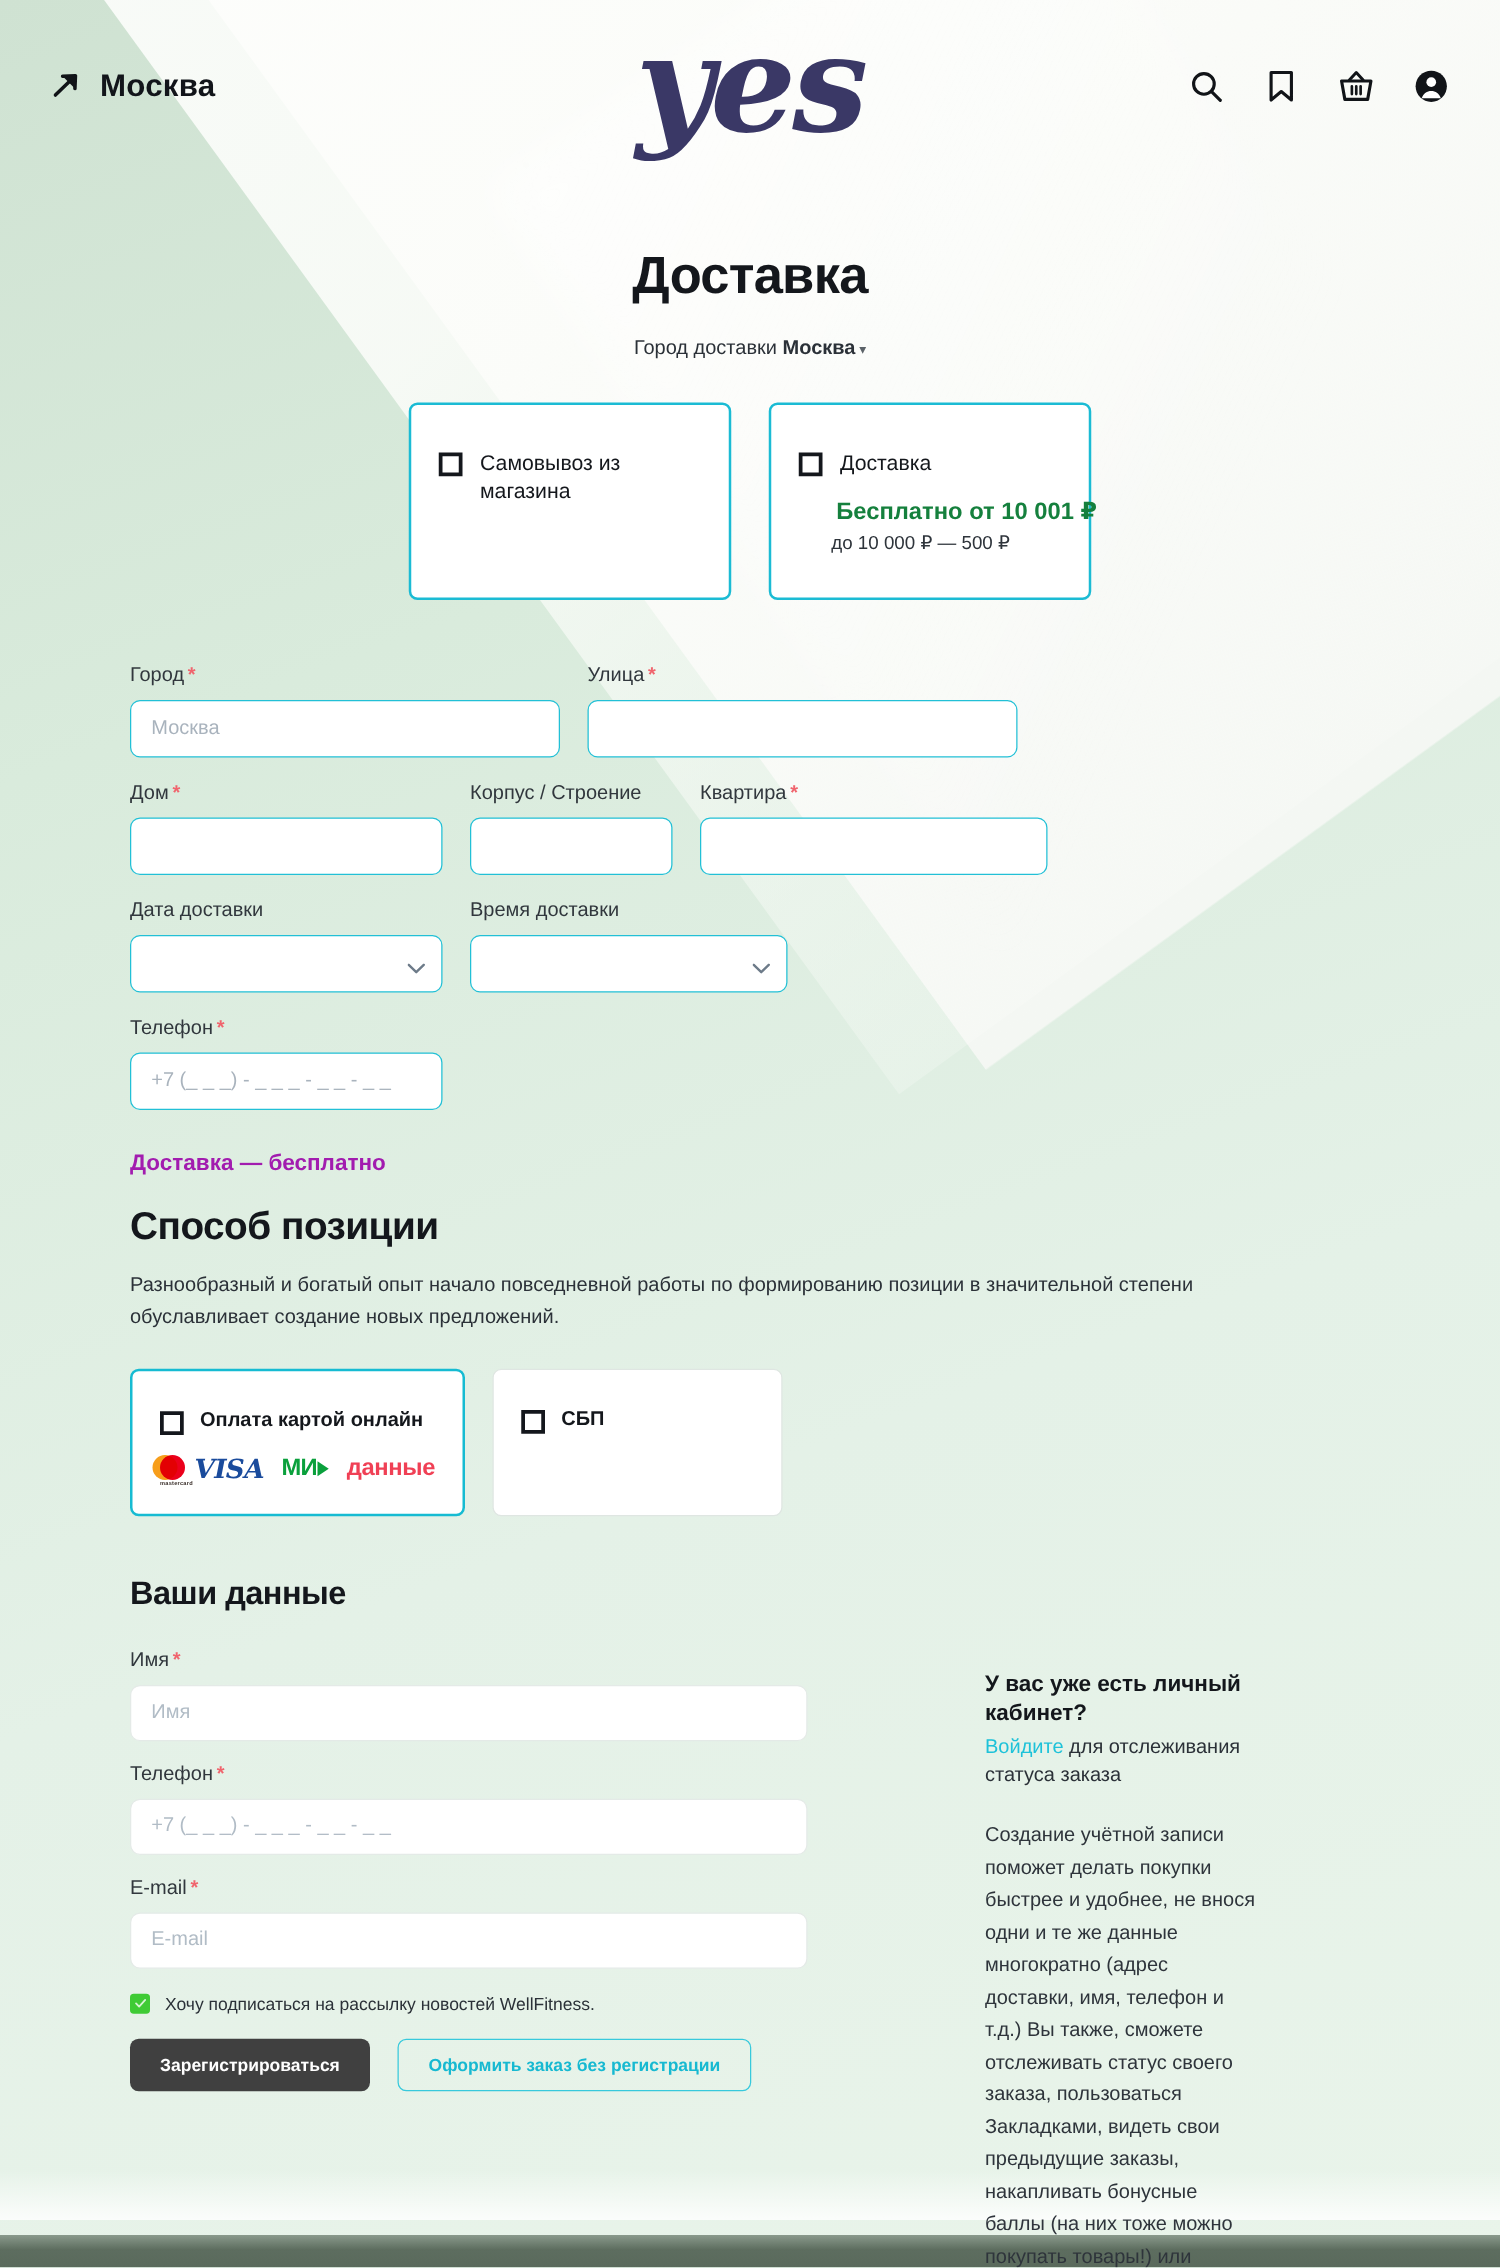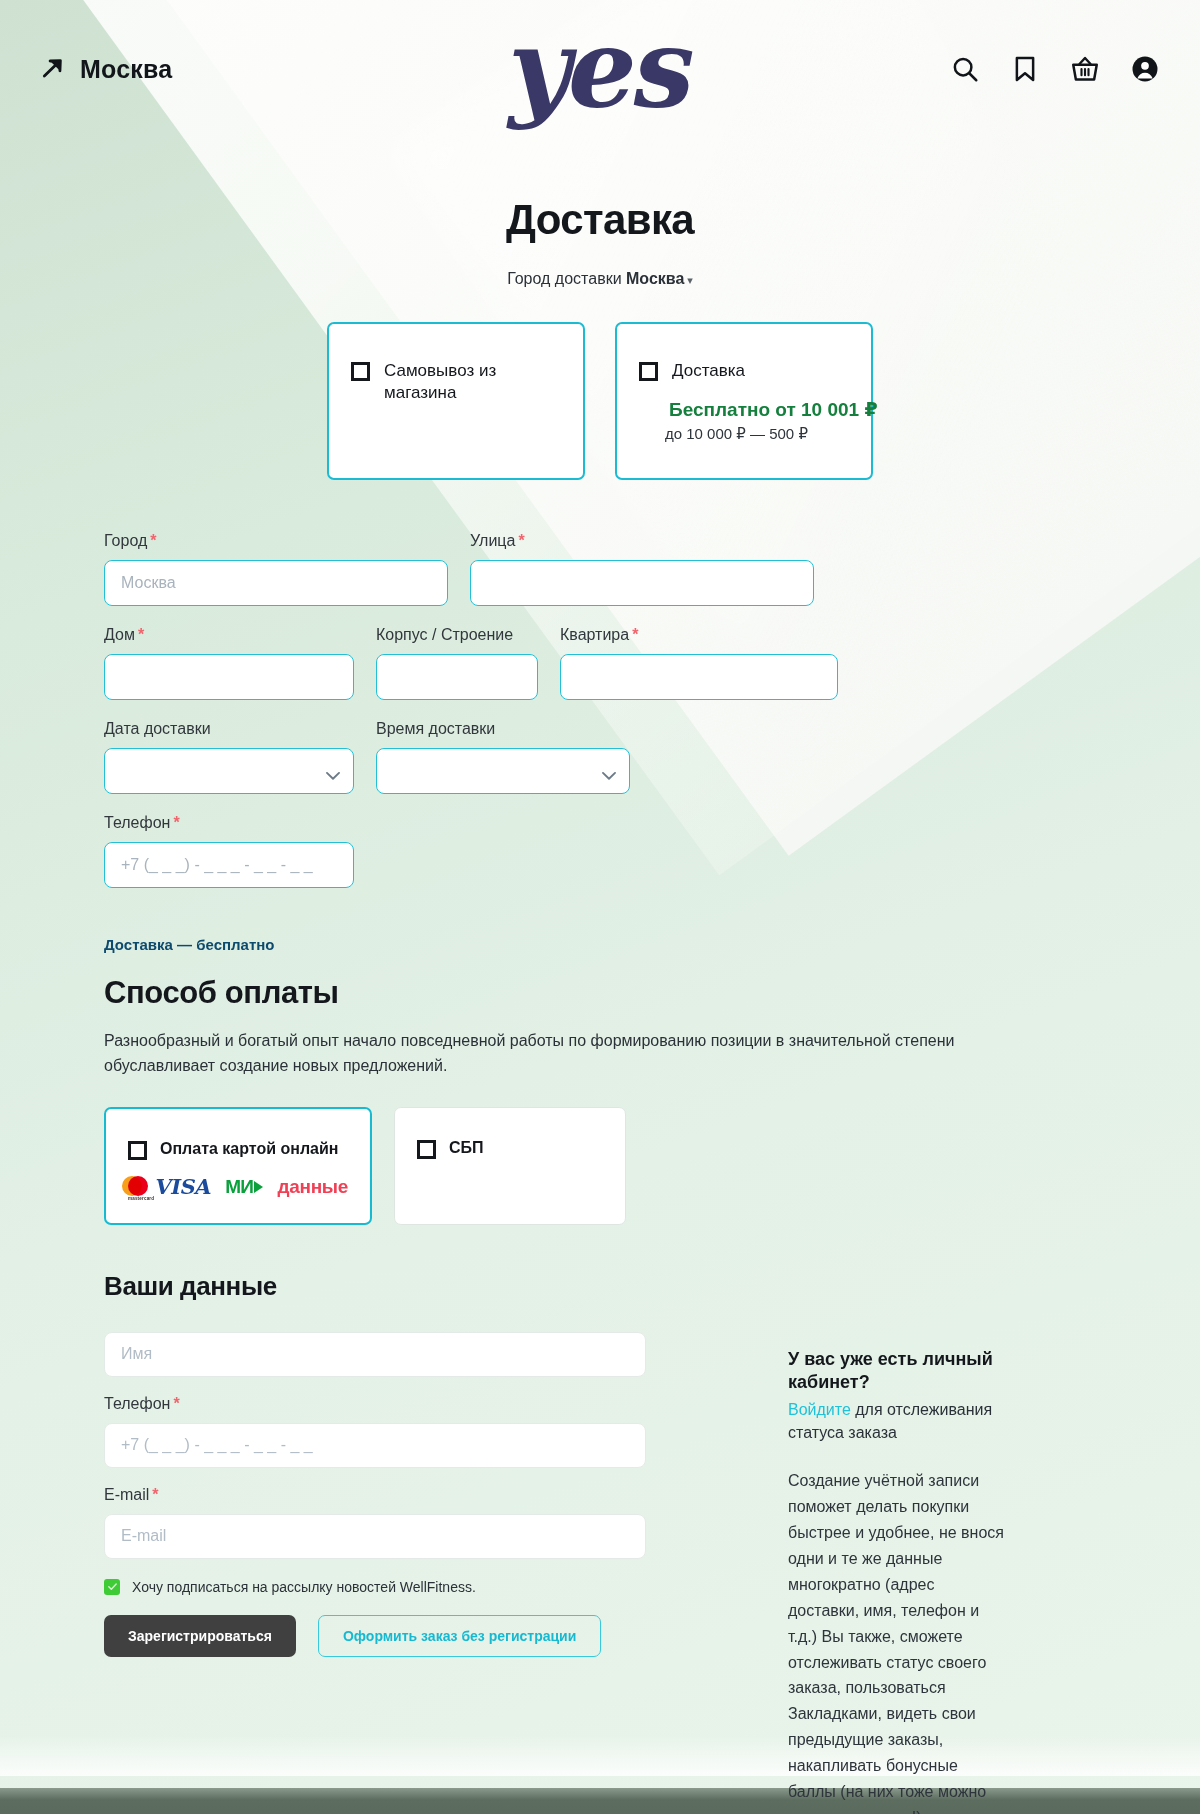--- a/index.html
+++ b/index.html
@@ -81,21 +81,21 @@
        font-family:"Liberation Sans",sans-serif;}
   .selwrap{position:relative;}
   .selwrap .chev{position:absolute;right:14px;top:50%;transform:translateY(-50%);
        width:14px;height:9px;pointer-events:none;}
 
   .w-city{width:344px}.w-street{width:344px}
   .w-house{width:250px}.w-korp{width:162px}.w-flat{width:278px}
   .w-date{width:250px}.w-time{width:254px}
   .w-phone{width:250px}
 
-  .free-note{font-size:15px;font-weight:700;color:#0c4a6e;margin:48px 0 0 14px;}
+  .free-note{font-size:18px;font-weight:700;color:#a21caf;margin:32px 0 0 14px;}
 
   h2.sec{font-size:31px;font-weight:800;letter-spacing:-.4px;color:#14171c;margin:22px 0 0 14px;}
   p.sec-desc{font-size:16px;color:#2b3138;line-height:1.55;margin:18px 0 0 14px;max-width:920px;}
 
   
   .pay-cards{display:flex;gap:22px;margin:28px 0 0 14px;}
   .pcard{background:#fff;border-radius:7px;padding:30px 22px 0 22px;position:relative;}
   .pcard.sel-on{border:2.4px solid #16bbd2;width:268px;height:118px;}
   .pcard.sel-off{border:1.6px solid #dfe6e2;width:232px;height:118px;}
   .pcard .row{display:flex;align-items:center;gap:13px;}
@@ -285,21 +285,21 @@
       <div class="frow">
         <div class="field w-phone">
           <label><span>Телефон</span><span class="req">*</span></label>
           <input class="inp" type="text" placeholder="+7 (_ _ _) - _ _ _ - _ _ - _ _" style="">
         </div>
       </div>
     </div>
 
     <div class="free-note">Доставка — бесплатно</div>
 
-    <h2 class="sec">Способ оплаты</h2>
+    <h2 class="sec">Способ позиции</h2>
     <p class="sec-desc">Разнообразный и богатый опыт начало повседневной работы по формированию позиции в значительной степени обуславливает создание новых предложений.</p>
 
     <div class="pay-cards">
       <div class="pcard sel-on">
         <div class="row">
           <span class="cbox"></span>
           <span class="t">Оплата картой онлайн</span>
         </div>
         <div class="paylogos">
           <span class="mc">
@@ -319,20 +319,21 @@
         </div>
       </div>
     </div>
 
     <h2 class="sec2">Ваши данные</h2>
 
     <div class="data-grid">
       <div class="data-left">
 
         <div class="field">
+          <label><span>Имя</span><span class="req">*</span></label>
           <input class="inp-plain" type="text" placeholder="Имя" style="">
         </div>
 
         <div class="field">
           <label><span>Телефон</span><span class="req">*</span></label>
           <input class="inp-plain" type="text" placeholder="+7 (_ _ _) - _ _ _ - _ _ - _ _" style="">
         </div>
 
         <div class="field">
           <label><span>E-mail</span><span class="req">*</span></label>

